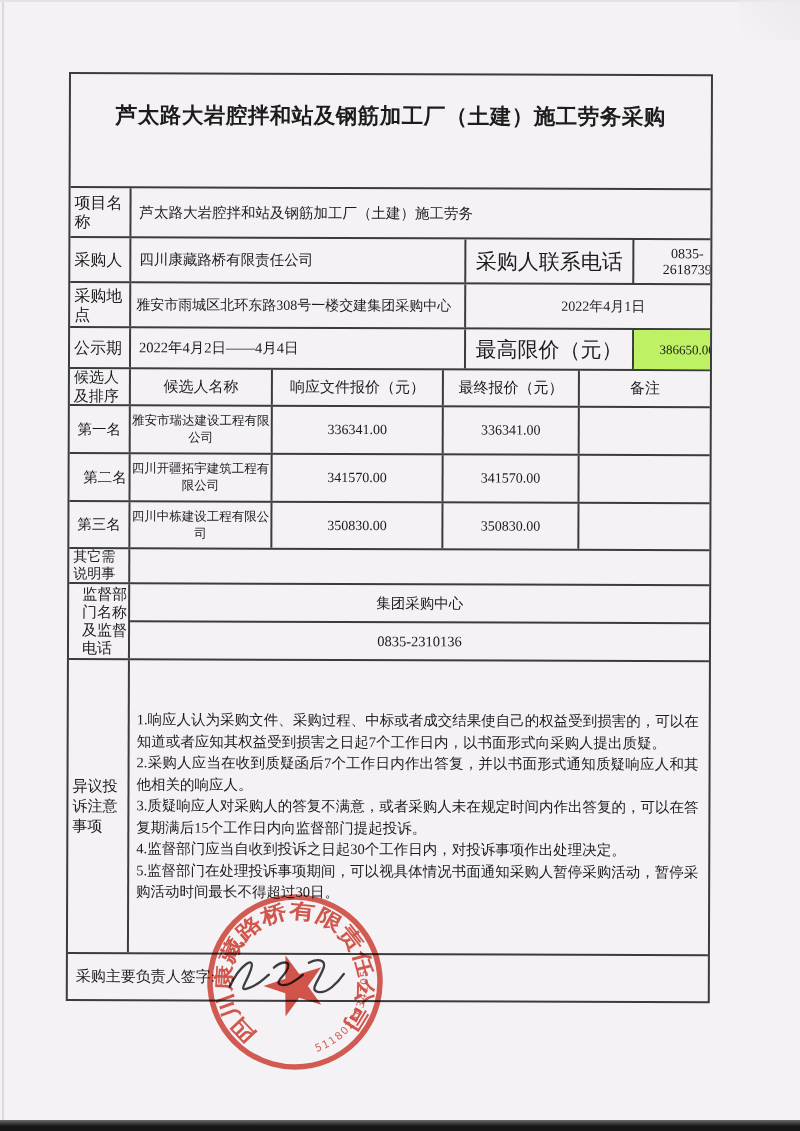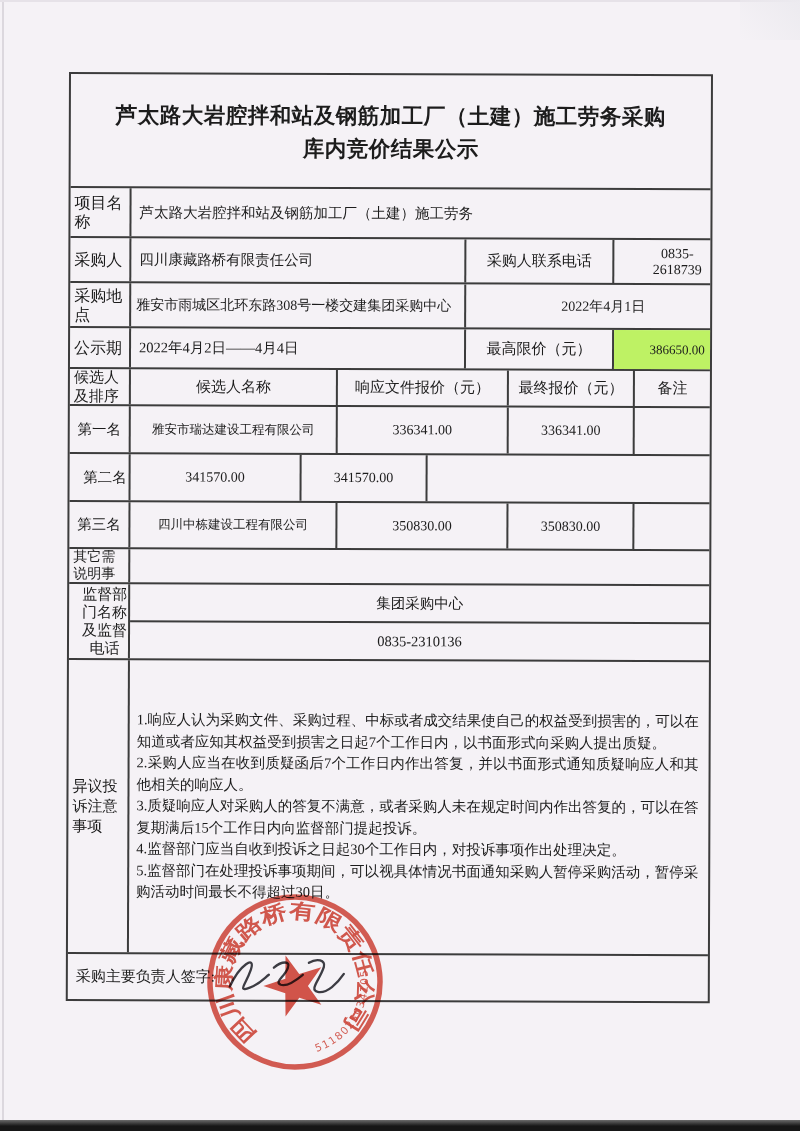--- a/index.html
+++ b/index.html
@@ -31,24 +31,24 @@
   .row:last-child { border-bottom:none; flex:1; }
   .cell { border-right:2px solid #3c3c3c; display:flex; align-items:center; overflow:hidden; }
   .cell:last-child { border-right:none; }
 
   .pre { white-space:pre-line; }
   .center { justify-content:center; text-align:center; }
   .left { justify-content:flex-start; text-align:left; }
 
   
   .c-label  { width:61px; padding-left:4px; font-size:16px; line-height:19px; }
-  .c-mid    { width:148px; font-size:15px; }
-  .c-name   { width:207px; font-size:12.5px; }
+  .c-mid    { width:168px; font-size:21px; }
+  .c-name   { width:142px; font-size:12.5px; }
   .c-doc    { width:171px; font-size:14px; }
-  .c-final  { width:126px; font-size:14px; }
+  .c-final  { width:136px; font-size:14px; }
   .c-remark { flex:1; }
   .c-valpurch { width:335px; padding-left:8px; font-size:14.5px; }
   .c-valwide  { flex:1; padding-left:8px; font-size:14.5px; }
   .c-right    { flex:1; font-size:14px;padding-left:30px; }
 
   
   .r-title { height:114px; } .r-project { height:50px; }
   .r-purchaser { height:45px; } .r-location { height:45px; }
   .r-publicity { height:41px; } .r-candhead { height:37px; }
   .r-cand1 { height:48px; } .r-cand2 { height:48px; } .r-cand3 { height:47px; }
@@ -56,21 +56,21 @@
   .r-objection { height:294px; }
 
   .title-cell { flex:1; flex-direction:column; justify-content:flex-start; padding-top:24px;
     font-family:"DejaVu Sans","Liberation Sans",sans-serif; font-weight:bold;
     font-size:21.5px; line-height:33px; letter-spacing:0.5px; text-align:center; }
 
   .candhead-cell { font-size:15px; }
   .rank-cell { justify-content:center; font-size:14.5px; }
 
   .other-label { font-size:14px; line-height:16.5px; }
-  .sup-label { justify-content:center; text-align:center; font-size:15px; line-height:18px; padding-left:12px; }
+  .sup-label { justify-content:center; font-size:15px; line-height:18px; padding-left:12px; }
   .sup-right { flex:1; display:flex; flex-direction:column; }
   .sup-sub { height:38px; border-bottom:2px solid #3c3c3c; display:flex; align-items:center;
              justify-content:center; font-size:14.5px; }
   .sup-sub:last-child { border-bottom:none; flex:1; }
 
   .obj-label { font-size:15px; line-height:20px; }
   .obj-text { flex:1; flex-direction:column; justify-content:center; align-items:flex-start;
               padding:8px 10px 8px 7px; font-size:14.5px; line-height:21.5px; text-align:justify; }
 
   .sign-cell { flex:1; padding-left:8px; font-size:15px; position:relative; }
@@ -86,21 +86,20 @@
 
 <div class="edge-left"></div>
 <div class="edge-top"></div>
 <div class="corner-shade"></div>
 
 <div class="doc-table">
 
   <div class="row r-title">
     <div class="cell title-cell">
       <div>芦太路大岩腔拌和站及钢筋加工厂（土建）施工劳务采购</div>
-      <div>库内竞价结果公示</div>
     </div>
   </div>
 
   <div class="row r-project">
     <div class="cell c-label pre">项目名
 称</div>
     <div class="cell c-valwide left">芦太路大岩腔拌和站及钢筋加工厂（土建）施工劳务</div>
   </div>
 
   <div class="row r-purchaser">
@@ -136,20 +135,21 @@
   <div class="row r-cand1">
     <div class="cell c-label rank-cell" style="padding-left:0;">第一名</div>
     <div class="cell c-name center">雅安市瑞达建设工程有限公司</div>
     <div class="cell c-doc center">336341.00</div>
     <div class="cell c-final center">336341.00</div>
     <div class="cell c-remark center"></div>
   </div>
 
   <div class="row r-cand2">
     <div class="cell c-label rank-cell" style="padding-left:12px;">第二名</div>
+    <div class="cell c-name center">四川开疆拓宇建筑工程有限公司</div>
     <div class="cell c-doc center">341570.00</div>
     <div class="cell c-final center">341570.00</div>
     <div class="cell c-remark center"></div>
   </div>
 
   <div class="row r-cand3">
     <div class="cell c-label rank-cell" style="padding-left:0;">第三名</div>
     <div class="cell c-name center">四川中栋建设工程有限公司</div>
     <div class="cell c-doc center">350830.00</div>
     <div class="cell c-final center">350830.00</div>

